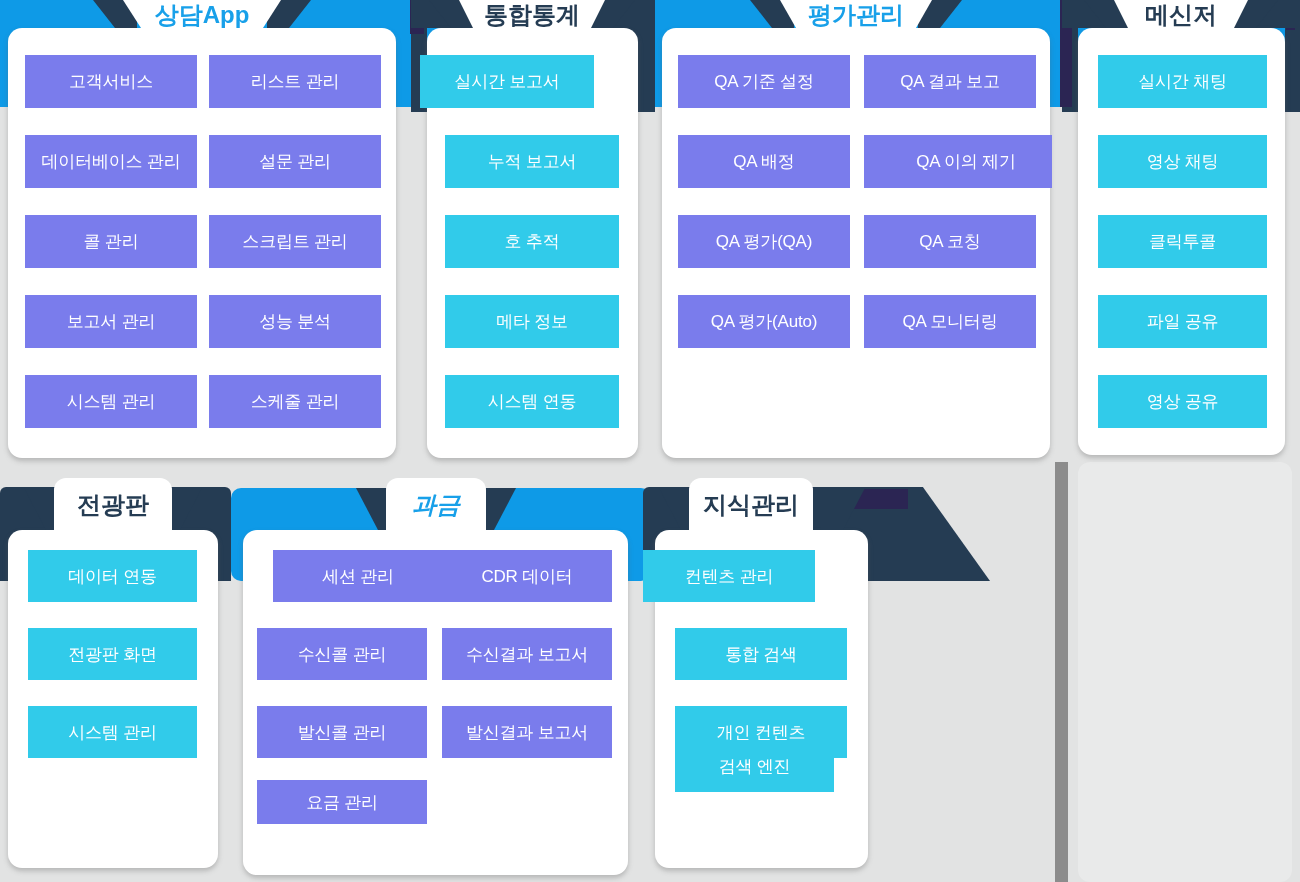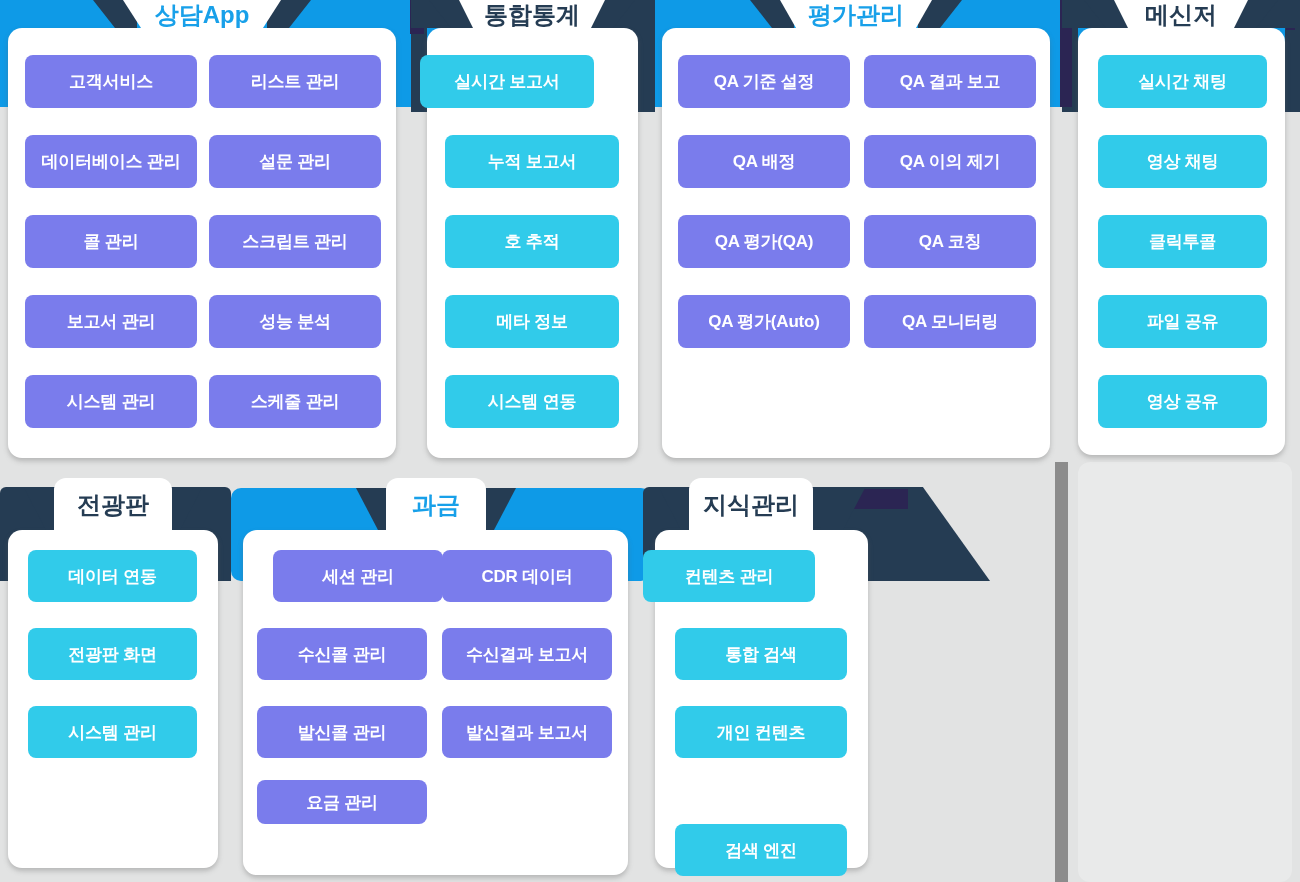--- a/index.html
+++ b/index.html
@@ -24,22 +24,22 @@
     position:absolute; height:52px; background:#ffffff;
     border-radius:12px 12px 0 0; text-align:center; line-height:54px;
     font-size:24px; font-weight:700;
   }
   .title-blue{color:#18a0e9;}
   .title-navy{color:#253c53;}
   .wing{position:absolute; background:#253c53;}
   .wing-left{clip-path:polygon(0 0,100% 0,100% 100%,50% 100%);}
   .wing-right{clip-path:polygon(0 0,100% 0,50% 100%,0 100%);}
   .chip{
-    position:absolute; border-radius:8px; color:#ffffff;
-    font-size:17px; font-weight:700; text-align:center;
+    position:absolute; border-radius:0; color:#ffffff;
+    font-size:17px; font-weight:400; text-align:center;
     letter-spacing:-0.2px; display:flex; align-items:center; justify-content:center;
   }
   .chip.purple{background:#7a7cec;}
   .chip.cyan{background:#31cbea;}
   .banner{position:absolute;}
   .banner.blue-fill{border-radius:10px;}
   .banner.navy-fill{border-radius:6px 6px 0 0;}
   .top-strip{position:absolute; top:0; height:28px;}
   .pillar{position:absolute; top:0; height:112px; background:#253c53;}
   .band{position:absolute; left:0; top:0; width:1300px; height:107px; background:#0e9ae7;}
@@ -105,21 +105,21 @@
         <div class="chip cyan" style="left: 445px; top: 375px; width: 174px; height: 53px;">시스템 연동</div>
       </div>
       <div>
         <div class="card" style="left: 662px; top: 28px; width: 388px; height: 430px;"></div>
         <div class="wing wing-left" style="left: 750px; top: 0px; width: 44px; height: 28px;"></div>
         <div class="wing wing-right" style="left: 918px; top: 0px; width: 44px; height: 28px;"></div>
         <div class="tab-top" style="left: 780px; width: 152px; clip-path: polygon(0px 0px, 100% 0px, calc(100% - 16px) 100%, 16px 100%);"><span class="title-blue">평가관리</span></div>
         <div class="chip purple" style="left: 678px; top: 55px; width: 172px; height: 53px;">QA 기준 설정</div>
         <div class="chip purple" style="left: 864px; top: 55px; width: 172px; height: 53px;">QA 결과 보고</div>
         <div class="chip purple" style="left: 678px; top: 135px; width: 172px; height: 53px;">QA 배정</div>
-        <div class="chip purple" style="left: 864px; top: 135px; width: 172px; height: 53px;">QA 이의 제기</div>
+        <div class="chip purple" style="left: 864px; top: 135px; width: 172px; height: 53px; padding-left: 16px;">QA 이의 제기</div>
         <div class="chip purple" style="left: 678px; top: 215px; width: 172px; height: 53px;">QA 평가(QA)</div>
         <div class="chip purple" style="left: 864px; top: 215px; width: 172px; height: 53px;">QA 코칭</div>
         <div class="chip purple" style="left: 678px; top: 295px; width: 172px; height: 53px;">QA 평가(Auto)</div>
         <div class="chip purple" style="left: 864px; top: 295px; width: 172px; height: 53px;">QA 모니터링</div>
       </div>
       <div>
         <div class="top-strip navy-fill" style="left: 1062px; width: 239px;"></div>
         <div class="card" style="left: 1078px; top: 28px; width: 207px; height: 427px;"></div>
         <div class="wing wing-left" style="left: 1084px; top: 0px; width: 44px; height: 28px;"></div>
         <div class="wing wing-right" style="left: 1234px; top: 0px; width: 44px; height: 28px;"></div>
@@ -136,33 +136,33 @@
         <div class="wing wing-right" style="left: 158px; top: 488px; width: 44px; height: 42px;"></div>
         <div class="tab-bottom" style="left: 54px; top: 478px; width: 118px;"><span class="title-navy">전광판</span></div>
         <div class="chip cyan" style="left: 28px; top: 550px; width: 169px; height: 52px;">데이터 연동</div>
         <div class="chip cyan" style="left: 28px; top: 628px; width: 169px; height: 52px;">전광판 화면</div>
         <div class="chip cyan" style="left: 28px; top: 706px; width: 169px; height: 52px;">시스템 관리</div>
       </div>
       <div>
         <div class="card" style="left: 243px; top: 530px; width: 385px; height: 345px;"></div>
         <div class="wing wing-left" style="left: 356px; top: 488px; width: 44px; height: 42px;"></div>
         <div class="wing wing-right" style="left: 472px; top: 488px; width: 44px; height: 42px;"></div>
-        <div class="tab-bottom" style="left: 386px; top: 478px; width: 100px;"><span class="title-blue">과금</span></div>
+        <div class="tab-bottom" style="left: 386px; top: 478px; width: 100px; font-style: italic;"><span class="title-blue">과금</span></div>
         <div class="chip purple" style="left: 273px; top: 550px; width: 170px; height: 52px;">세션 관리</div>
         <div class="chip purple" style="left: 442px; top: 550px; width: 170px; height: 52px;">CDR 데이터</div>
         <div class="chip purple" style="left: 257px; top: 628px; width: 170px; height: 52px;">수신콜 관리</div>
         <div class="chip purple" style="left: 442px; top: 628px; width: 170px; height: 52px;">수신결과 보고서</div>
         <div class="chip purple" style="left: 257px; top: 706px; width: 170px; height: 52px;">발신콜 관리</div>
         <div class="chip purple" style="left: 442px; top: 706px; width: 170px; height: 52px;">발신결과 보고서</div>
         <div class="chip purple" style="left: 257px; top: 780px; width: 170px; height: 44px; text-align: right;">요금 관리</div>
       </div>
       <div>
         <div class="card" style="left: 655px; top: 530px; width: 213px; height: 338px;"></div>
         <div class="wing wing-left" style="left: 659px; top: 488px; width: 44px; height: 42px;"></div>
         <div class="wing wing-right" style="left: 821px; top: 488px; width: 44px; height: 42px;"></div>
         <div class="tab-bottom" style="left: 689px; top: 478px; width: 124px;"><span class="title-navy">지식관리</span></div>
         <div class="chip cyan" style="left: 643px; top: 550px; width: 172px; height: 52px;">컨텐츠 관리</div>
         <div class="chip cyan" style="left: 675px; top: 628px; width: 172px; height: 52px;">통합 검색</div>
         <div class="chip cyan" style="left: 675px; top: 706px; width: 172px; height: 52px;">개인 컨텐츠</div>
-        <div class="chip cyan" style="left: 675px; top: 824px; width: 172px; height: 52px;">검색 엔진</div>
+        <div class="chip cyan" style="left: 675px; top: 740px; width: 159px; height: 52px;">검색 엔진</div>
       </div>
     </div>
 </div>
 
 </body></html>

